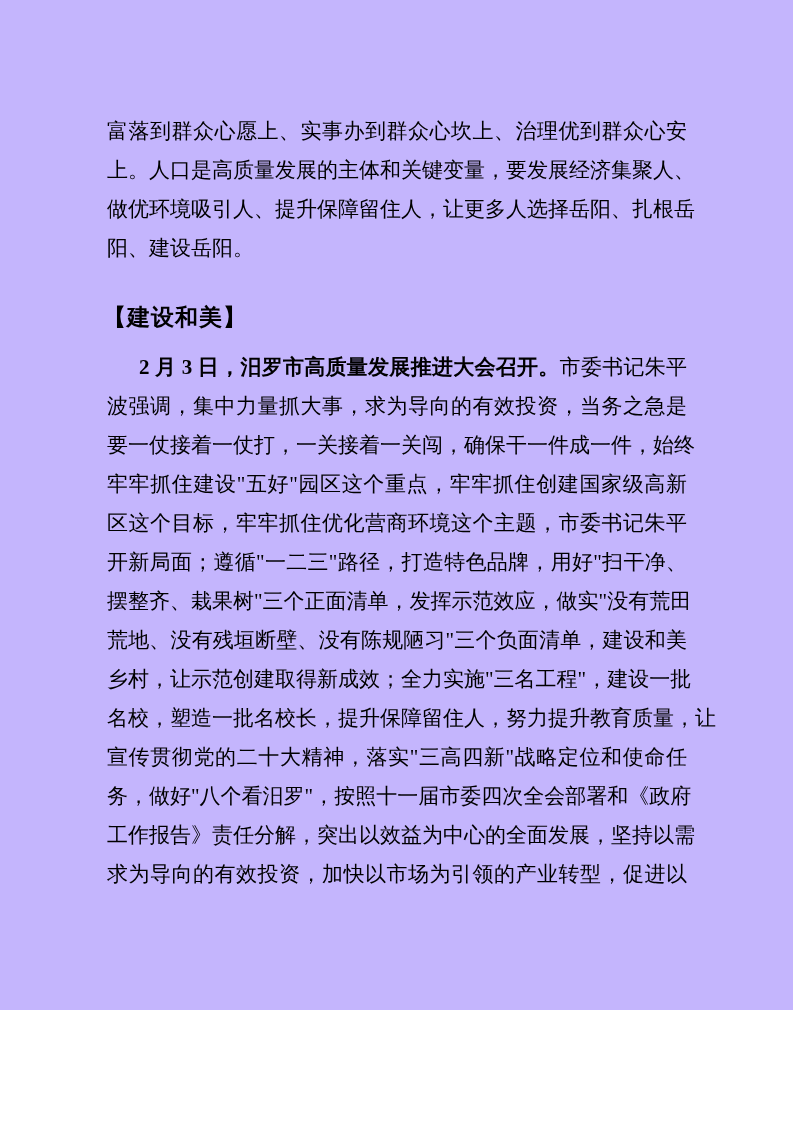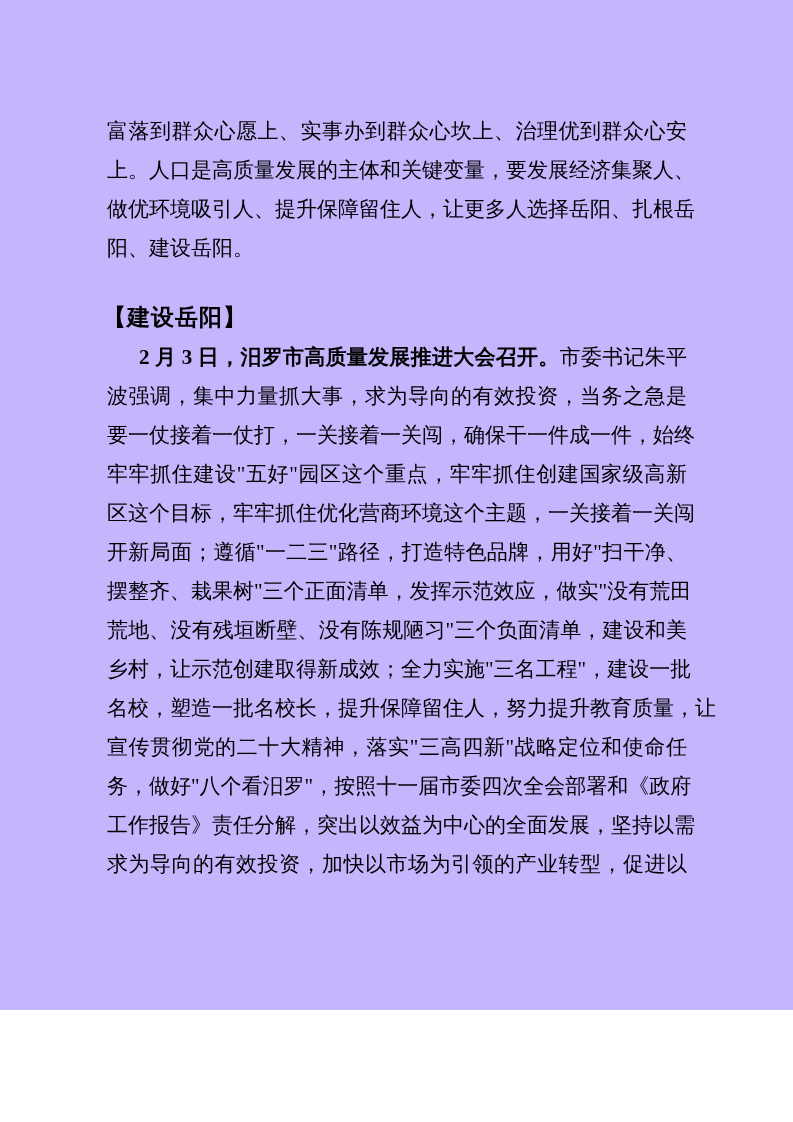--- a/index.html
+++ b/index.html
@@ -44,21 +44,21 @@
     left: 103px;
     top: 298px;
     height: 39px;
     line-height: 39px;
     font-size: 23px;
     font-weight: 600;
     font-family: "Liberation Sans", "DejaVu Sans", sans-serif;
     letter-spacing: 1px;
   }
   #para1 { top: 112px; }
-  #para2 { top: 338px; }
+  #para2 { top: 348px; }
   .page-number {
     position: absolute;
     left: 0;
     top: 1038px;
     width: 100%;
     text-align: center;
     font-size: 15px;
     line-height: 20px;
   }
 </style>
@@ -67,30 +67,30 @@
 
 <div class="page">
 
   <div id="para1" class="textblock">
     <div class="tline">富落到群众心愿上、实事办到群众心坎上、治理优到群众心安</div>
     <div class="tline">上。人口是高质量发展的主体和关键变量，要发展经济集聚人、</div>
     <div class="tline">做优环境吸引人、提升保障留住人，让更多人选择岳阳、扎根岳</div>
     <div class="tline lastline">阳、建设岳阳。</div>
   </div>
 
-  <div class="section-heading">【建设岳阳】</div>
+  <div class="section-heading">【建设和美】</div>
 
   <div id="para2" class="textblock">
     <div class="tline lead-indent">
       <span class="bold">2 月 3 日，汨罗市高质量发展推进大会召开。</span><span>市委书记朱平</span>
     </div>
     <div class="tline">波强调，集中力量抓大事，求为导向的有效投资，当务之急是</div>
     <div class="tline">要一仗接着一仗打，一关接着一关闯，确保干一件成一件，始终</div>
     <div class="tline">牢牢抓住建设"五好"园区这个重点，牢牢抓住创建国家级高新</div>
-    <div class="tline">区这个目标，牢牢抓住优化营商环境这个主题，一关接着一关闯</div>
+    <div class="tline">区这个目标，牢牢抓住优化营商环境这个主题，市委书记朱平</div>
     <div class="tline">开新局面；遵循"一二三"路径，打造特色品牌，用好"扫干净、</div>
     <div class="tline">摆整齐、栽果树"三个正面清单，发挥示范效应，做实"没有荒田</div>
     <div class="tline">荒地、没有残垣断壁、没有陈规陋习"三个负面清单，建设和美</div>
     <div class="tline">乡村，让示范创建取得新成效；全力实施"三名工程"，建设一批</div>
     <div class="tline">名校，塑造一批名校长，提升保障留住人，努力提升教育质量，让</div>
     <div class="tline">宣传贯彻党的二十大精神，落实"三高四新"战略定位和使命任</div>
     <div class="tline">务，做好"八个看汨罗"，按照十一届市委四次全会部署和《政府</div>
     <div class="tline">工作报告》责任分解，突出以效益为中心的全面发展，坚持以需</div>
     <div class="tline">求为导向的有效投资，加快以市场为引领的产业转型，促进以</div>
   </div>

